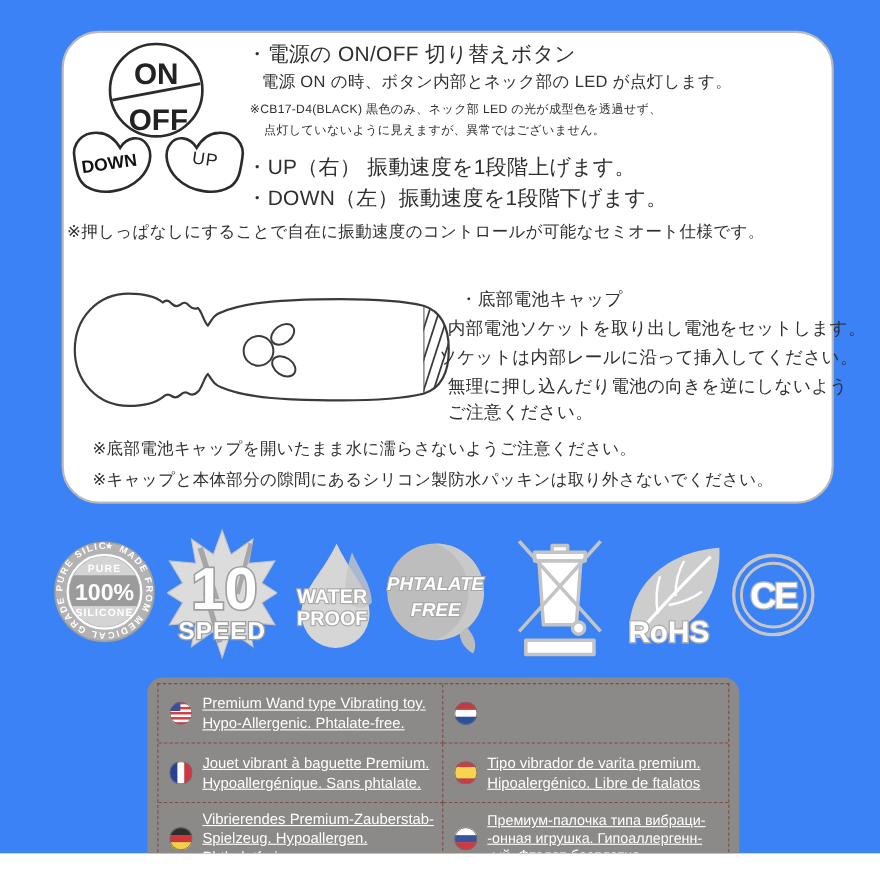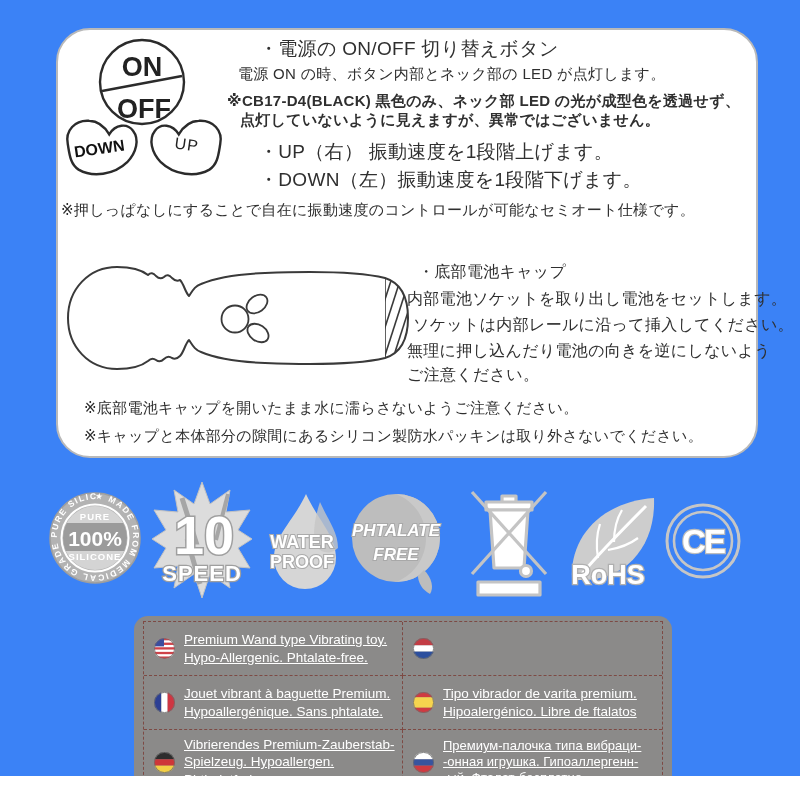--- a/index.html
+++ b/index.html
@@ -1,21 +1,21 @@
 <!DOCTYPE html>
 <html><head>
 <meta charset="utf-8">
 <style>
   html,body{margin:0;padding:0;background:#fff;}
   .page{position:relative;width:800px;height:776px;background:#3b82f6;overflow:hidden;
         font-family:"Liberation Sans","DejaVu Sans",sans-serif;color:#303030;}
   .panel{position:absolute;left:56px;top:28px;width:698px;height:426px;
          border:2px solid #b9b9b9;border-radius:34px;background:#fff;}
   .jp{position:absolute;white-space:nowrap;color:#2f2f2f;letter-spacing:0.3px;}
-  .fs19{font-size:19px;margin-left:35px;} .fs17{font-size:15px;} .fs15{font-size:15px;font-weight:bold;}
+  .fs19{font-size:19px;} .fs17{font-size:15px;} .fs15{font-size:11px;}
   .fs16{font-size:16px;} .fs18{font-size:16px;}
   .badges{position:absolute;left:0;top:478px;width:800px;height:126px;}
   .badge{position:absolute;}
   .langbox{position:absolute;left:134px;top:616px;width:538px;height:184px;
            background:#8b8a89;border-radius:14px;}
   .langgrid{position:absolute;left:9px;right:9px;top:5px;bottom:5px;
             display:grid;grid-template-columns:1fr 1fr;grid-template-rows:54px 54px 1fr;
             border:1px dashed #7d4a44;}
   .cell{display:flex;align-items:center;gap:9px;padding-left:10px;overflow:hidden;}
   .cell.bR{border-right:1px dashed #7d4a44;}
@@ -92,21 +92,21 @@
     </g>
     <g fill="#ffffff" stroke="#3a3a3a" stroke-width="1.8">
       <circle cx="180" cy="63" r="13.5"></circle>
       <ellipse cx="202" cy="48" rx="11.5" ry="8" transform="rotate(-36 202 48)"></ellipse>
       <ellipse cx="203" cy="77" rx="11.5" ry="8" transform="rotate(34 203 77)"></ellipse>
     </g>
   </svg>
 
   <div class="jp fs18" style="left:418px;top:262px;">・底部電池キャップ</div>
   <div class="jp fs16" style="left:407px;top:289px;text-align:center;">内部電池ソケットを取り出し電池をセットします。</div>
-  <div class="jp fs16" style="left:413px;top:315px;">ソケットは内部レールに沿って挿入してください。</div>
+  <div class="jp fs16" style="left:399px;top:315px;">ソケットは内部レールに沿って挿入してください。</div>
   <div class="jp fs16" style="left:407px;top:341px;">無理に押し込んだり電池の向きを逆にしないよう</div>
   <div class="jp fs16" style="left:407px;top:365px;">ご注意ください。</div>
   <div class="jp fs17" style="left:84px;top:399px;text-align:right;">※底部電池キャップを開いたまま水に濡らさないようご注意ください。</div>
   <div class="jp fs17" style="left:84px;top:427px;">※キャップと本体部分の隙間にあるシリコン製防水パッキンは取り外さないでください。</div>
 
   <div class="badges">
 
     <svg class="badge" style="left:48px;top:12px;" width="94" height="96" viewBox="0 0 94 96">
       <defs>
         <path id="ringPath" d="M47,9 a38,38 0 1,1 -0.01,0 Z"></path>

